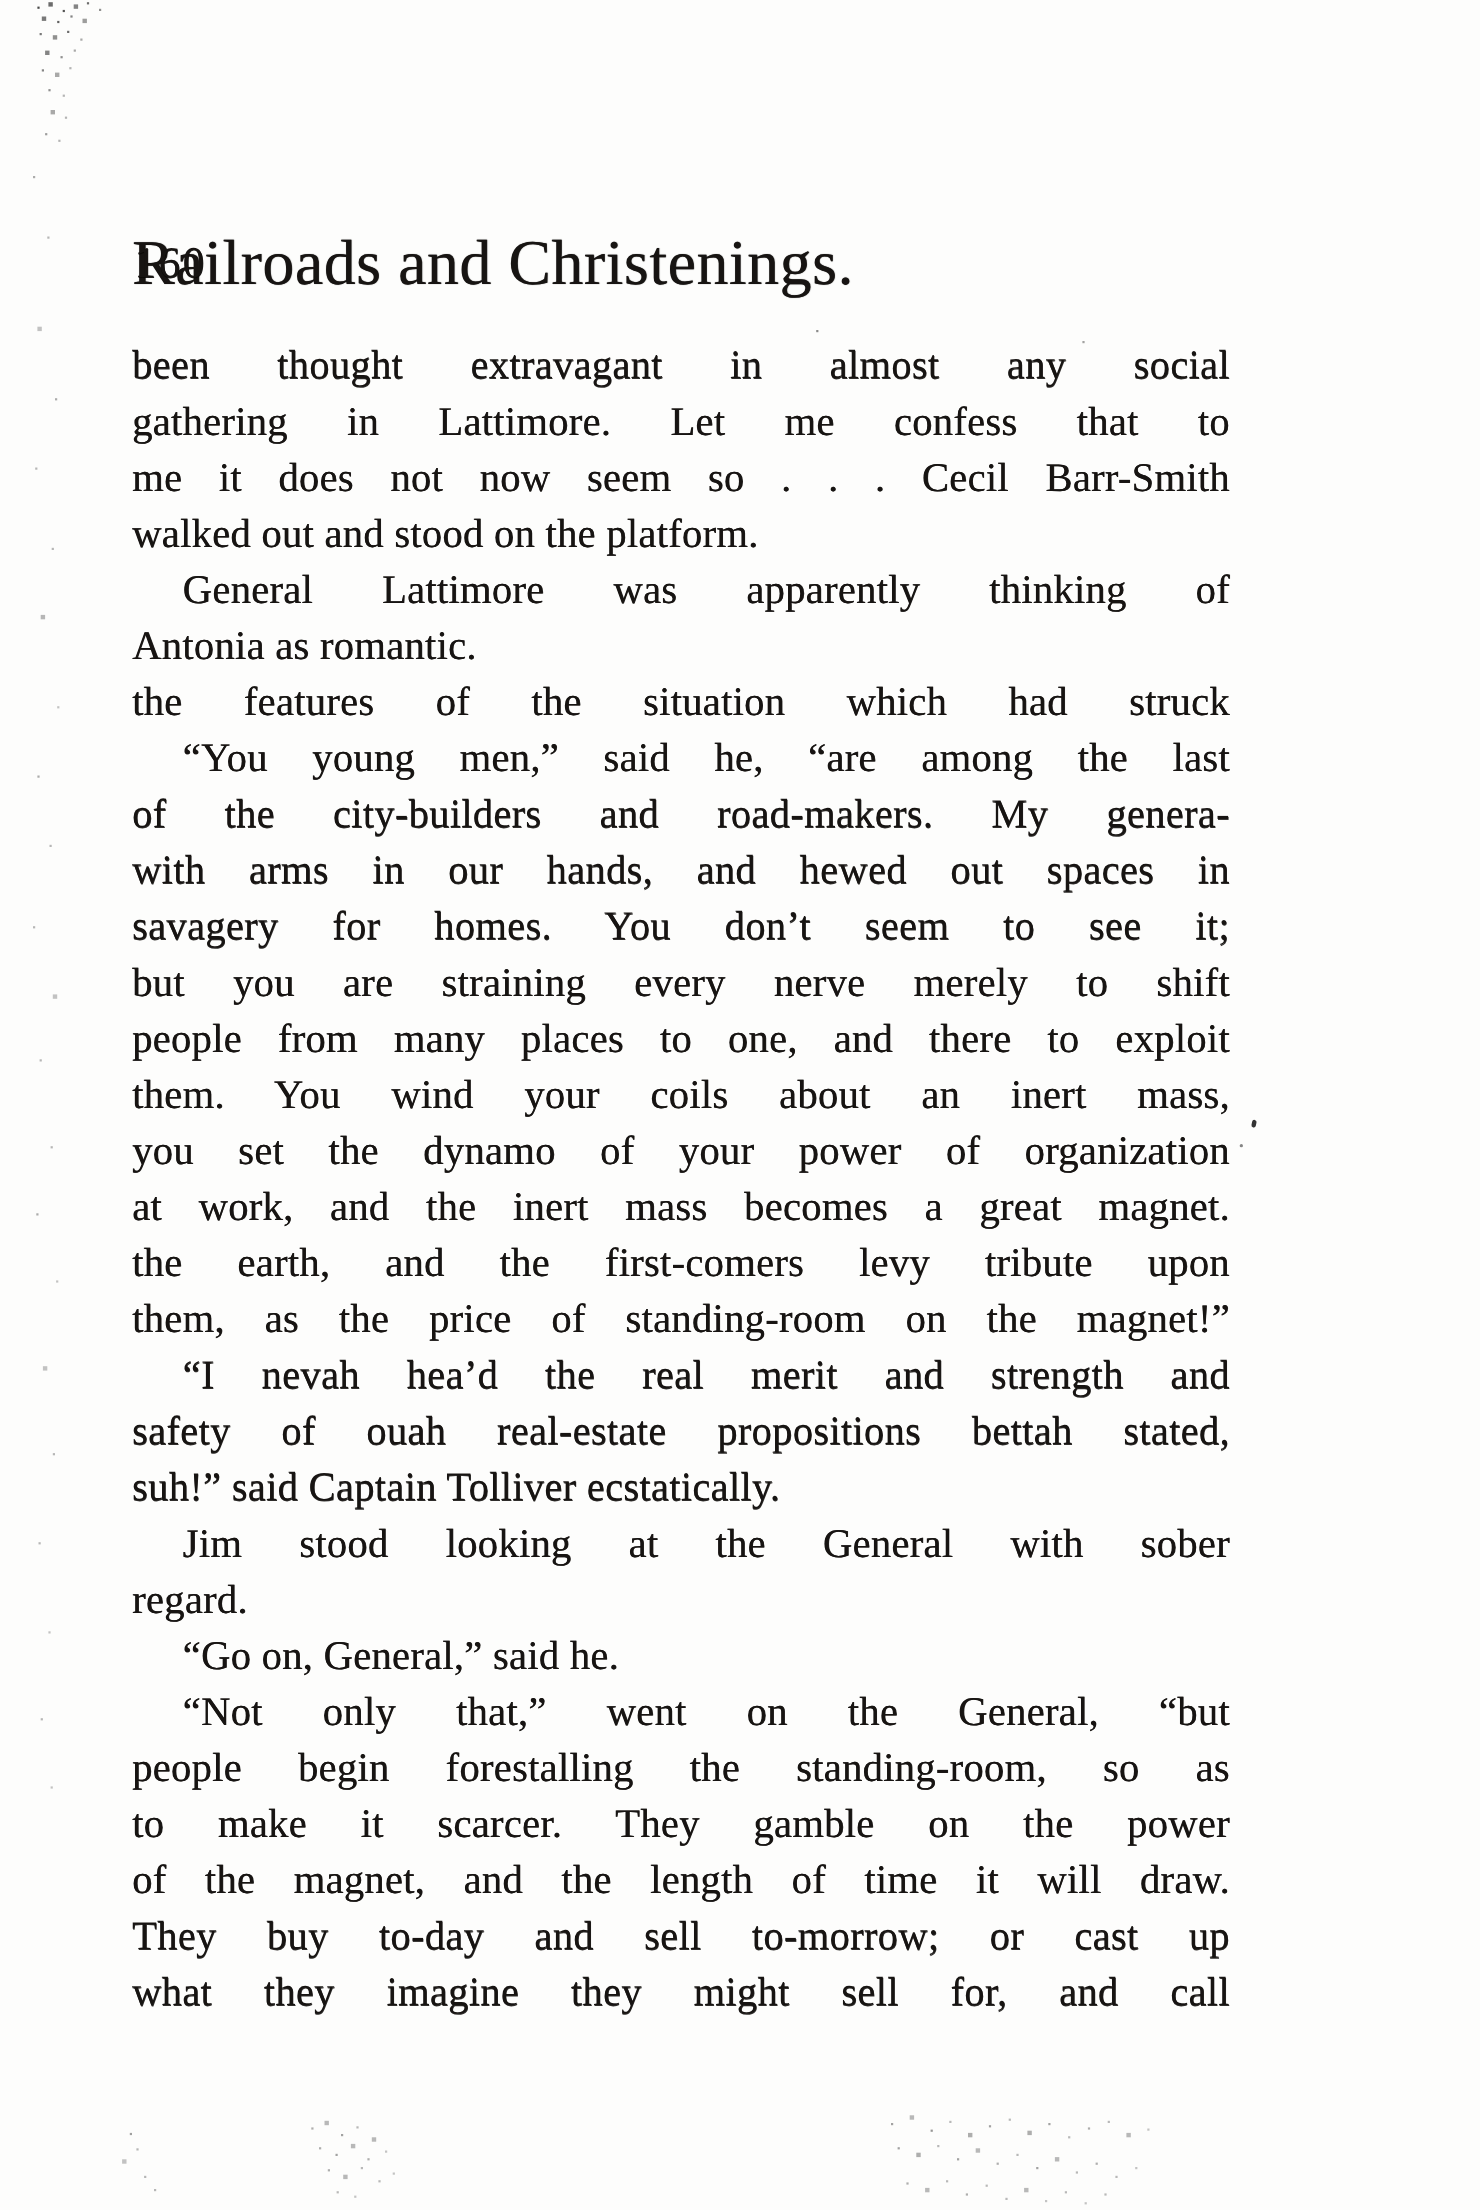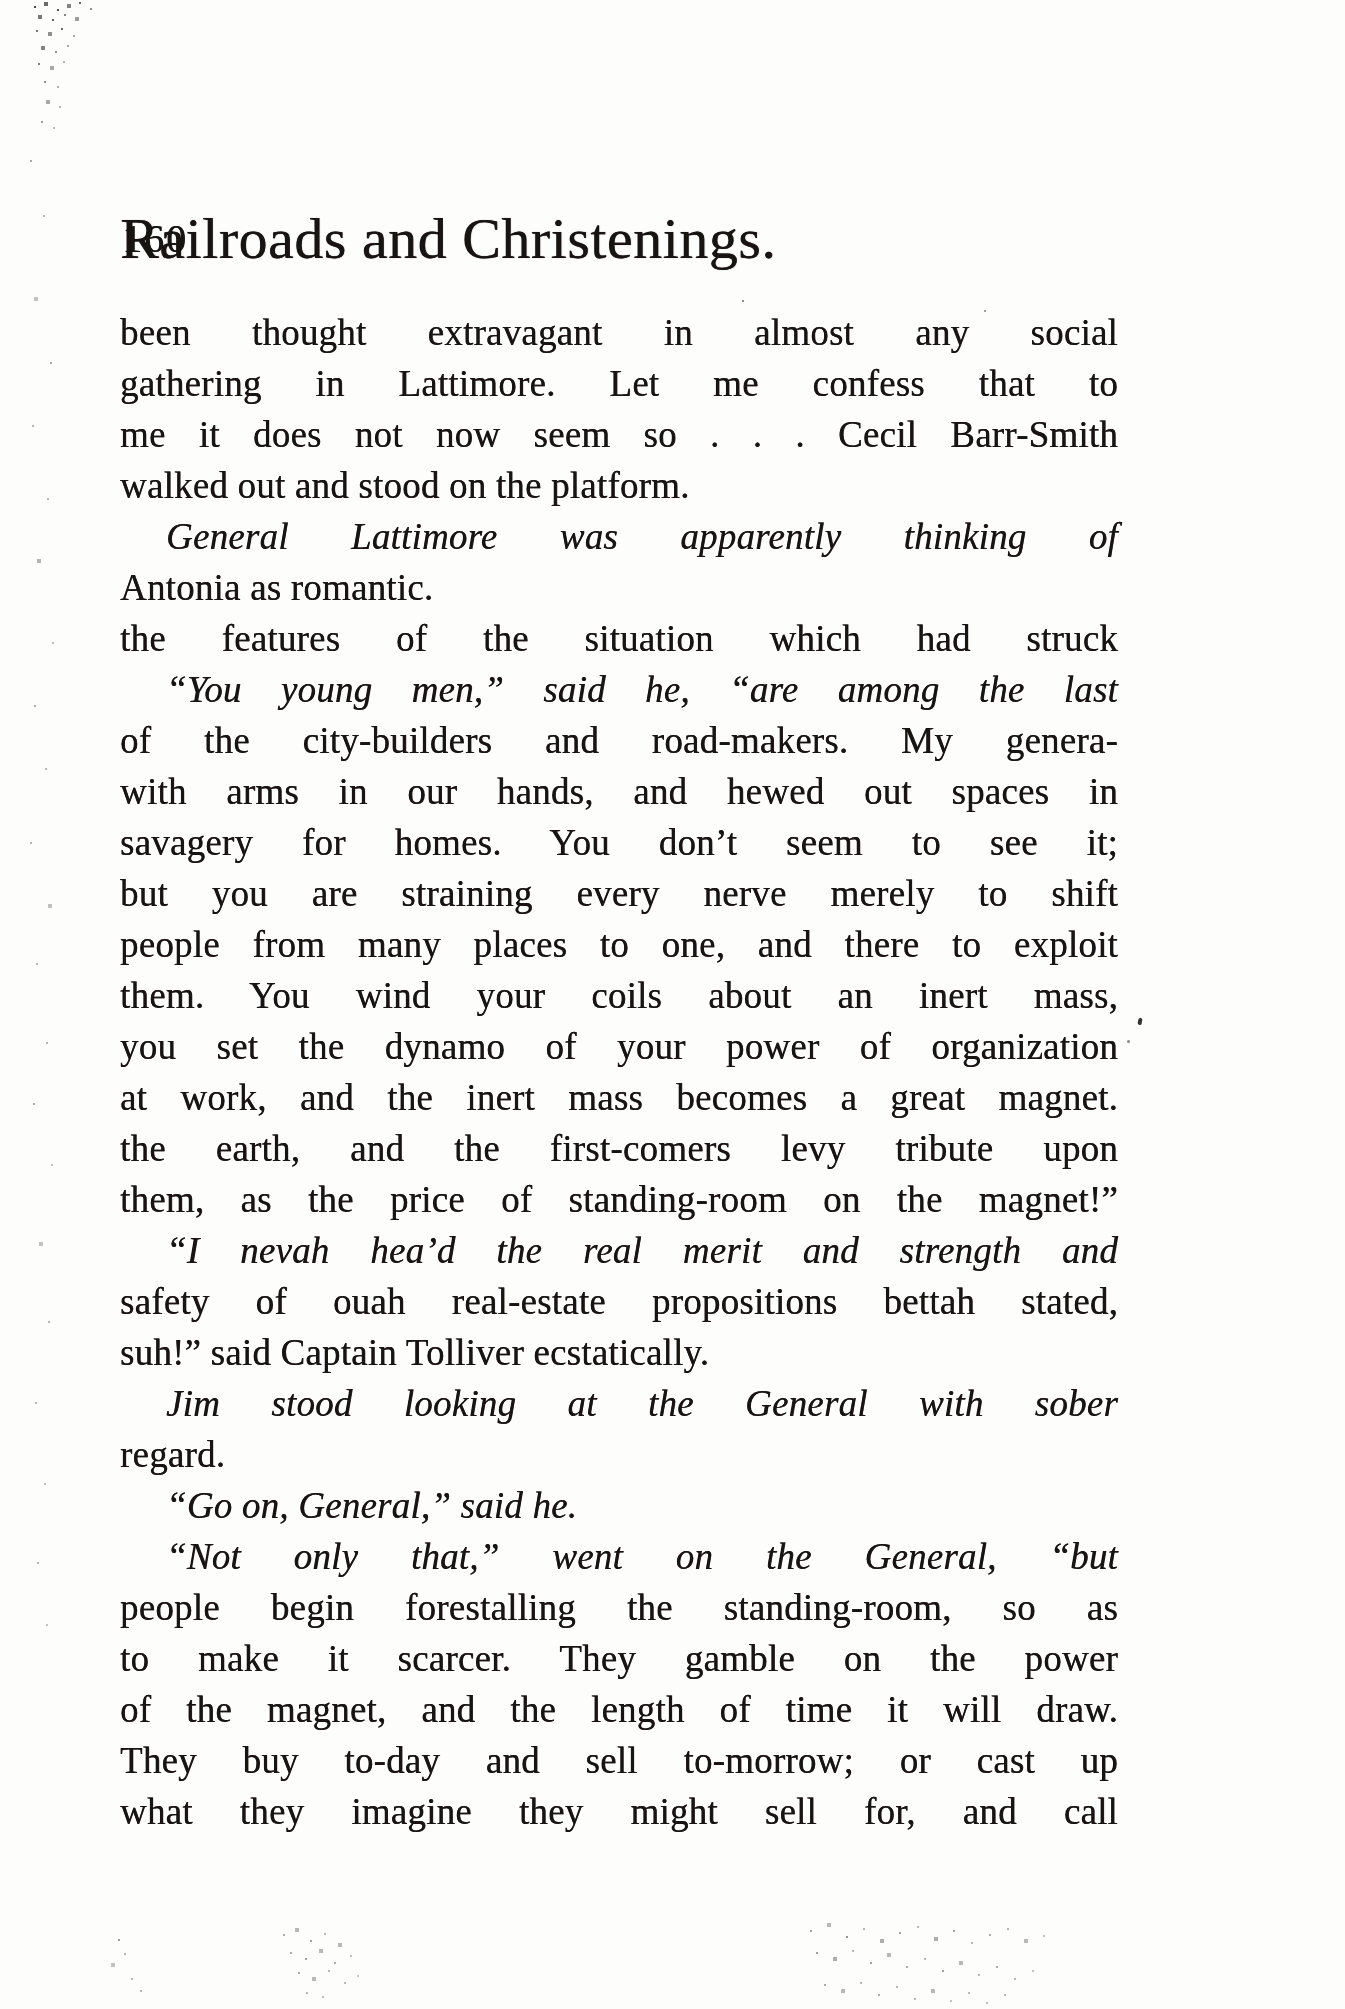--- a/index.html
+++ b/index.html
@@ -49,21 +49,21 @@
     line-height: 51px;
     letter-spacing: 0.2px;
   }
   .line {
     text-align: justify;
     text-align-last: justify;
     white-space: normal;
     text-shadow: 0.35px 0.35px 0.55px rgba(10,8,6,0.85);
   }
   .line.flush { text-align-last: left; }
-  .line.indent { text-indent: 46px; font-style: italic; }
+  .line.indent { text-indent: 46px; }
   
   .noise { position: absolute; width: 2px; height: 2px; background: transparent; pointer-events: none; }
   .noise-topleft {
     left: 0; top: 0;
     box-shadow:
       34px 6px 0 0 rgba(12,12,12,.75), 45px 3px 0 1px rgba(12,12,12,.6),
       57px 9px 0 0 rgba(12,12,12,.7),  68px 5px 0 1px rgba(12,12,12,.5),
       79px 2px 0 0 rgba(12,12,12,.6),  90px 8px 0 0 rgba(12,12,12,.45),
       39px 16px 0 1px rgba(12,12,12,.55), 52px 19px 0 0 rgba(12,12,12,.65),
       64px 14px 0 0 rgba(12,12,12,.5), 76px 18px 0 1px rgba(12,12,12,.4),

